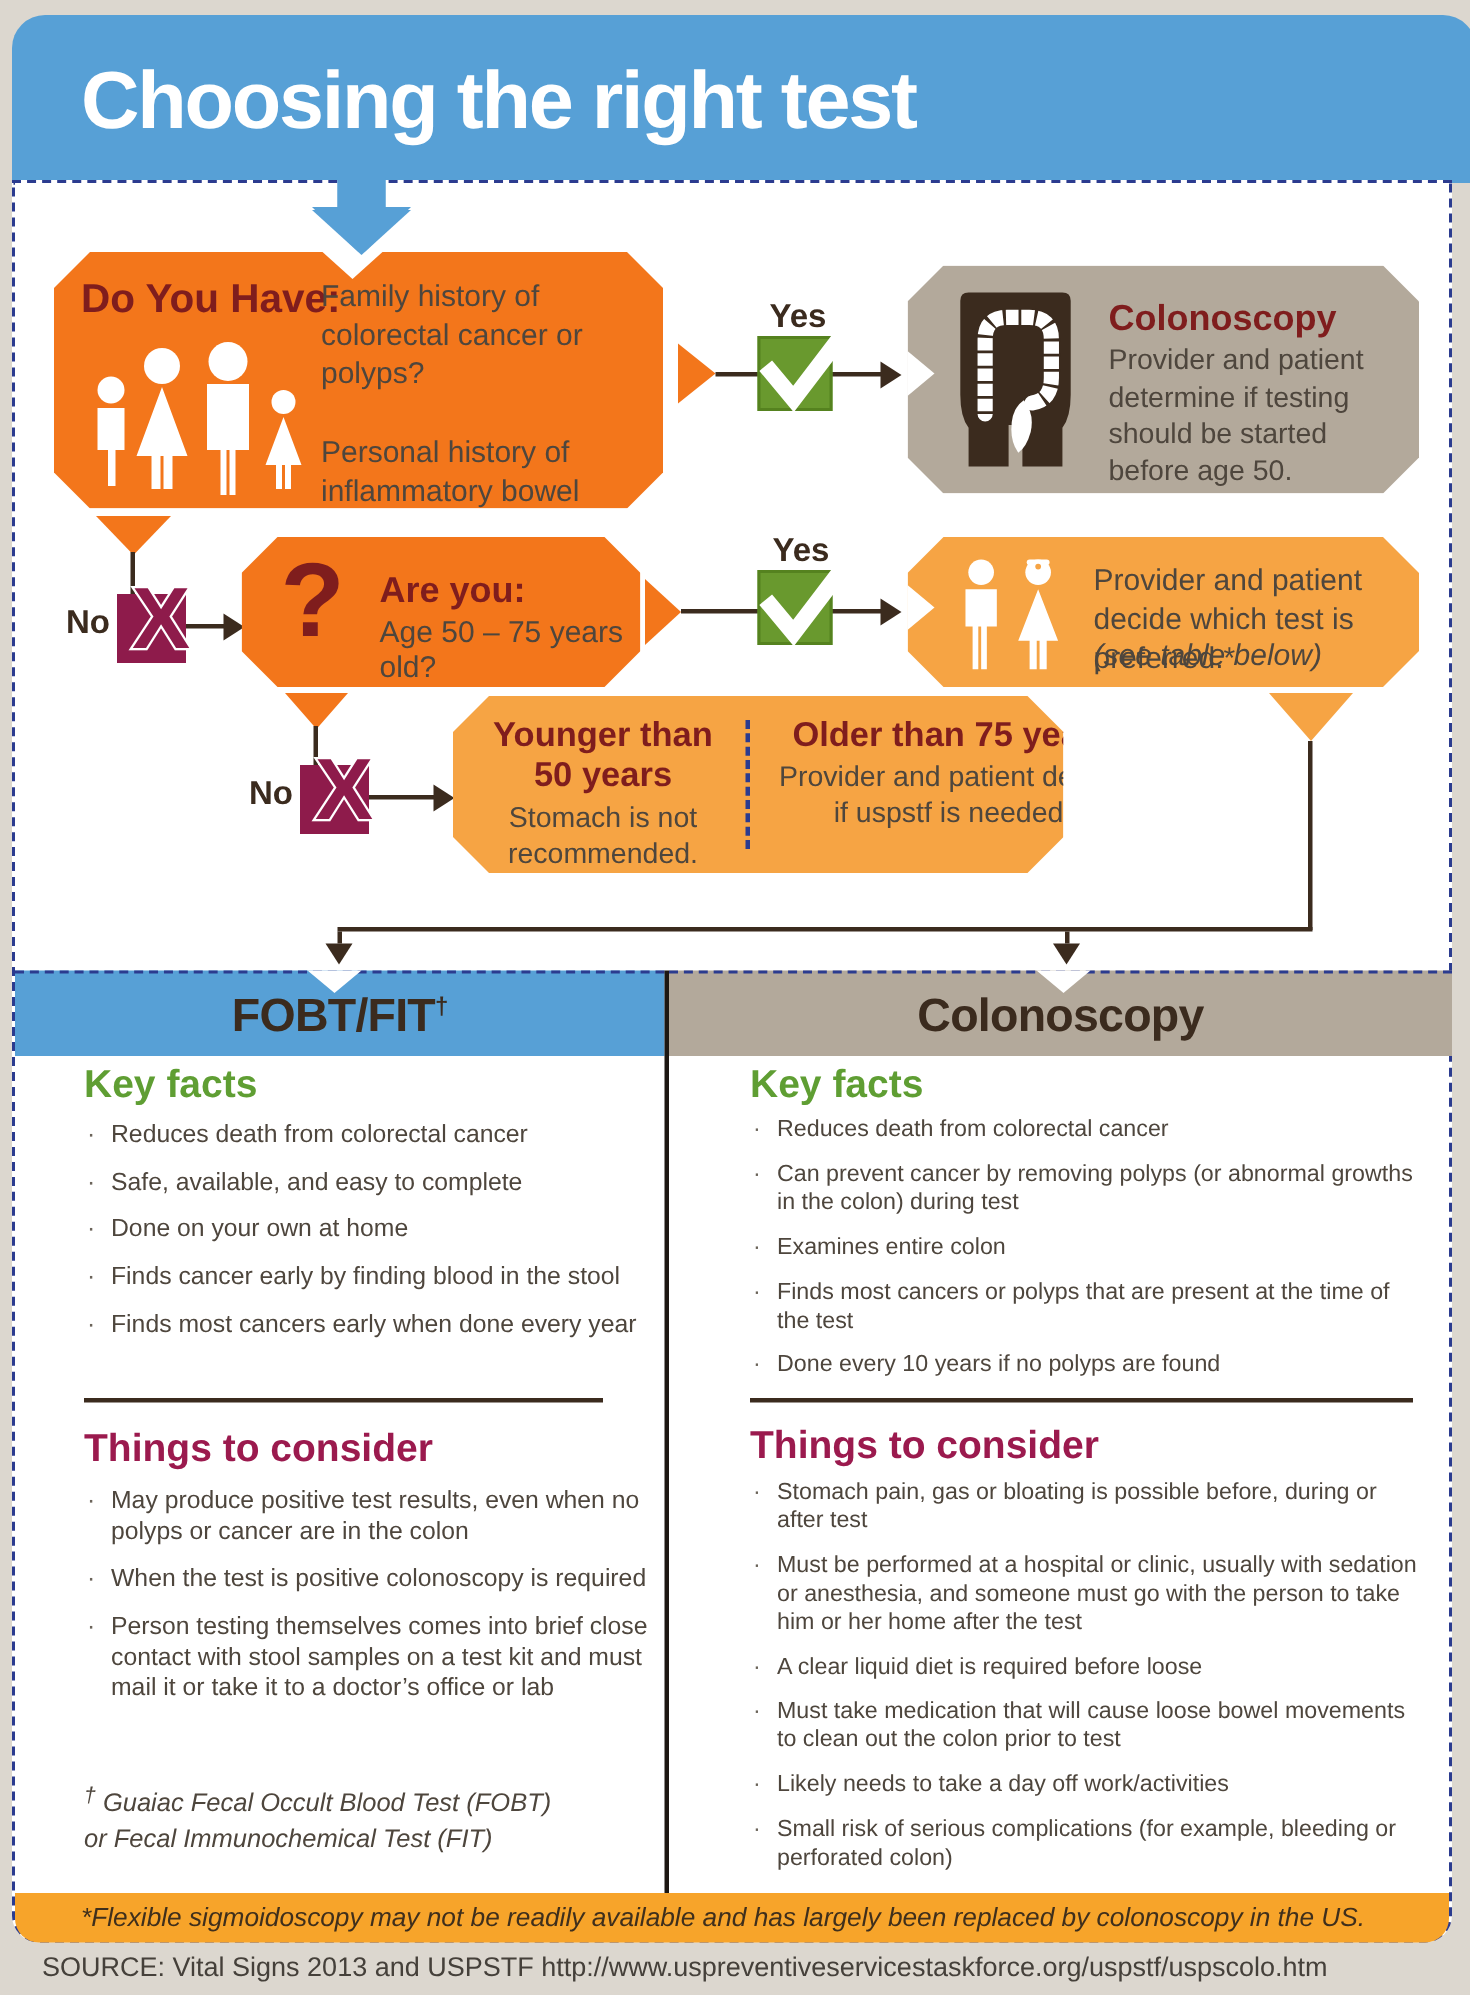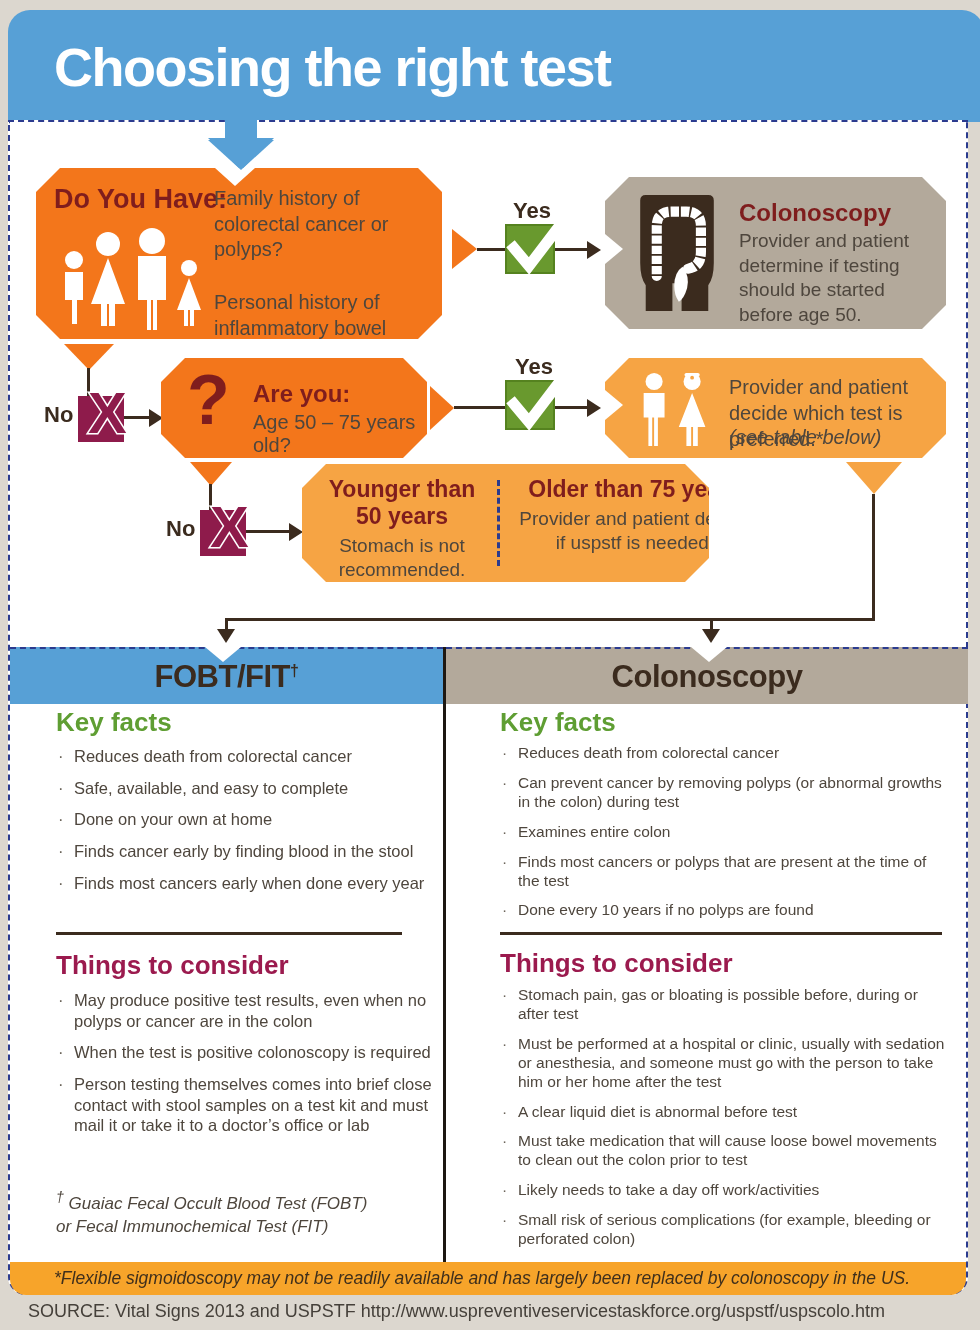--- a/index.html
+++ b/index.html
@@ -218,21 +218,21 @@
         <li style="margin-bottom: 11px;">Can prevent cancer by removing polyps (or abnormal growths in the colon) during test</li>
         <li style="margin-bottom: 11px;">Examines entire colon</li>
         <li style="margin-bottom: 11px;">Finds most cancers or polyps that are present at the time of the test</li>
         <li style="margin-bottom: 11px;">Done every 10 years if no polyps are found</li>
       </ul>
     <div class="rule" style="left:490px;top:810px;width:442px;"></div>
     <div class="maroonhead" style="position:absolute;left:490px;top:826px;">Things to consider</div>
     <ul class="blist" style="position:absolute;left:490px;top:864px;width:452px;font-size:15.5px;line-height:1.22;">
         <li style="margin-bottom: 11px;">Stomach pain, gas or bloating is possible before, during or after test</li>
         <li style="margin-bottom: 11px;">Must be performed at a hospital or clinic, usually with sedation or anesthesia, and someone must go with the person to take him or her home after the test</li>
-        <li style="margin-bottom: 11px;">A clear liquid diet is abnormal before test</li>
+        <li style="margin-bottom: 11px;">A clear liquid diet is required before loose</li>
         <li style="margin-bottom: 11px;">Must take medication that will cause loose bowel movements to clean out the colon prior to test</li>
         <li style="margin-bottom: 11px;">Likely needs to take a day off work/activities</li>
         <li style="margin-bottom: 11px;">Small risk of serious complications (for example, bleeding or perforated colon)</li>
       </ul>
 
     <div class="obar">
       <div class="t">*Flexible sigmoidoscopy may not be readily available and has largely been replaced by colonoscopy in the US.</div>
     </div>
   </div>
 

